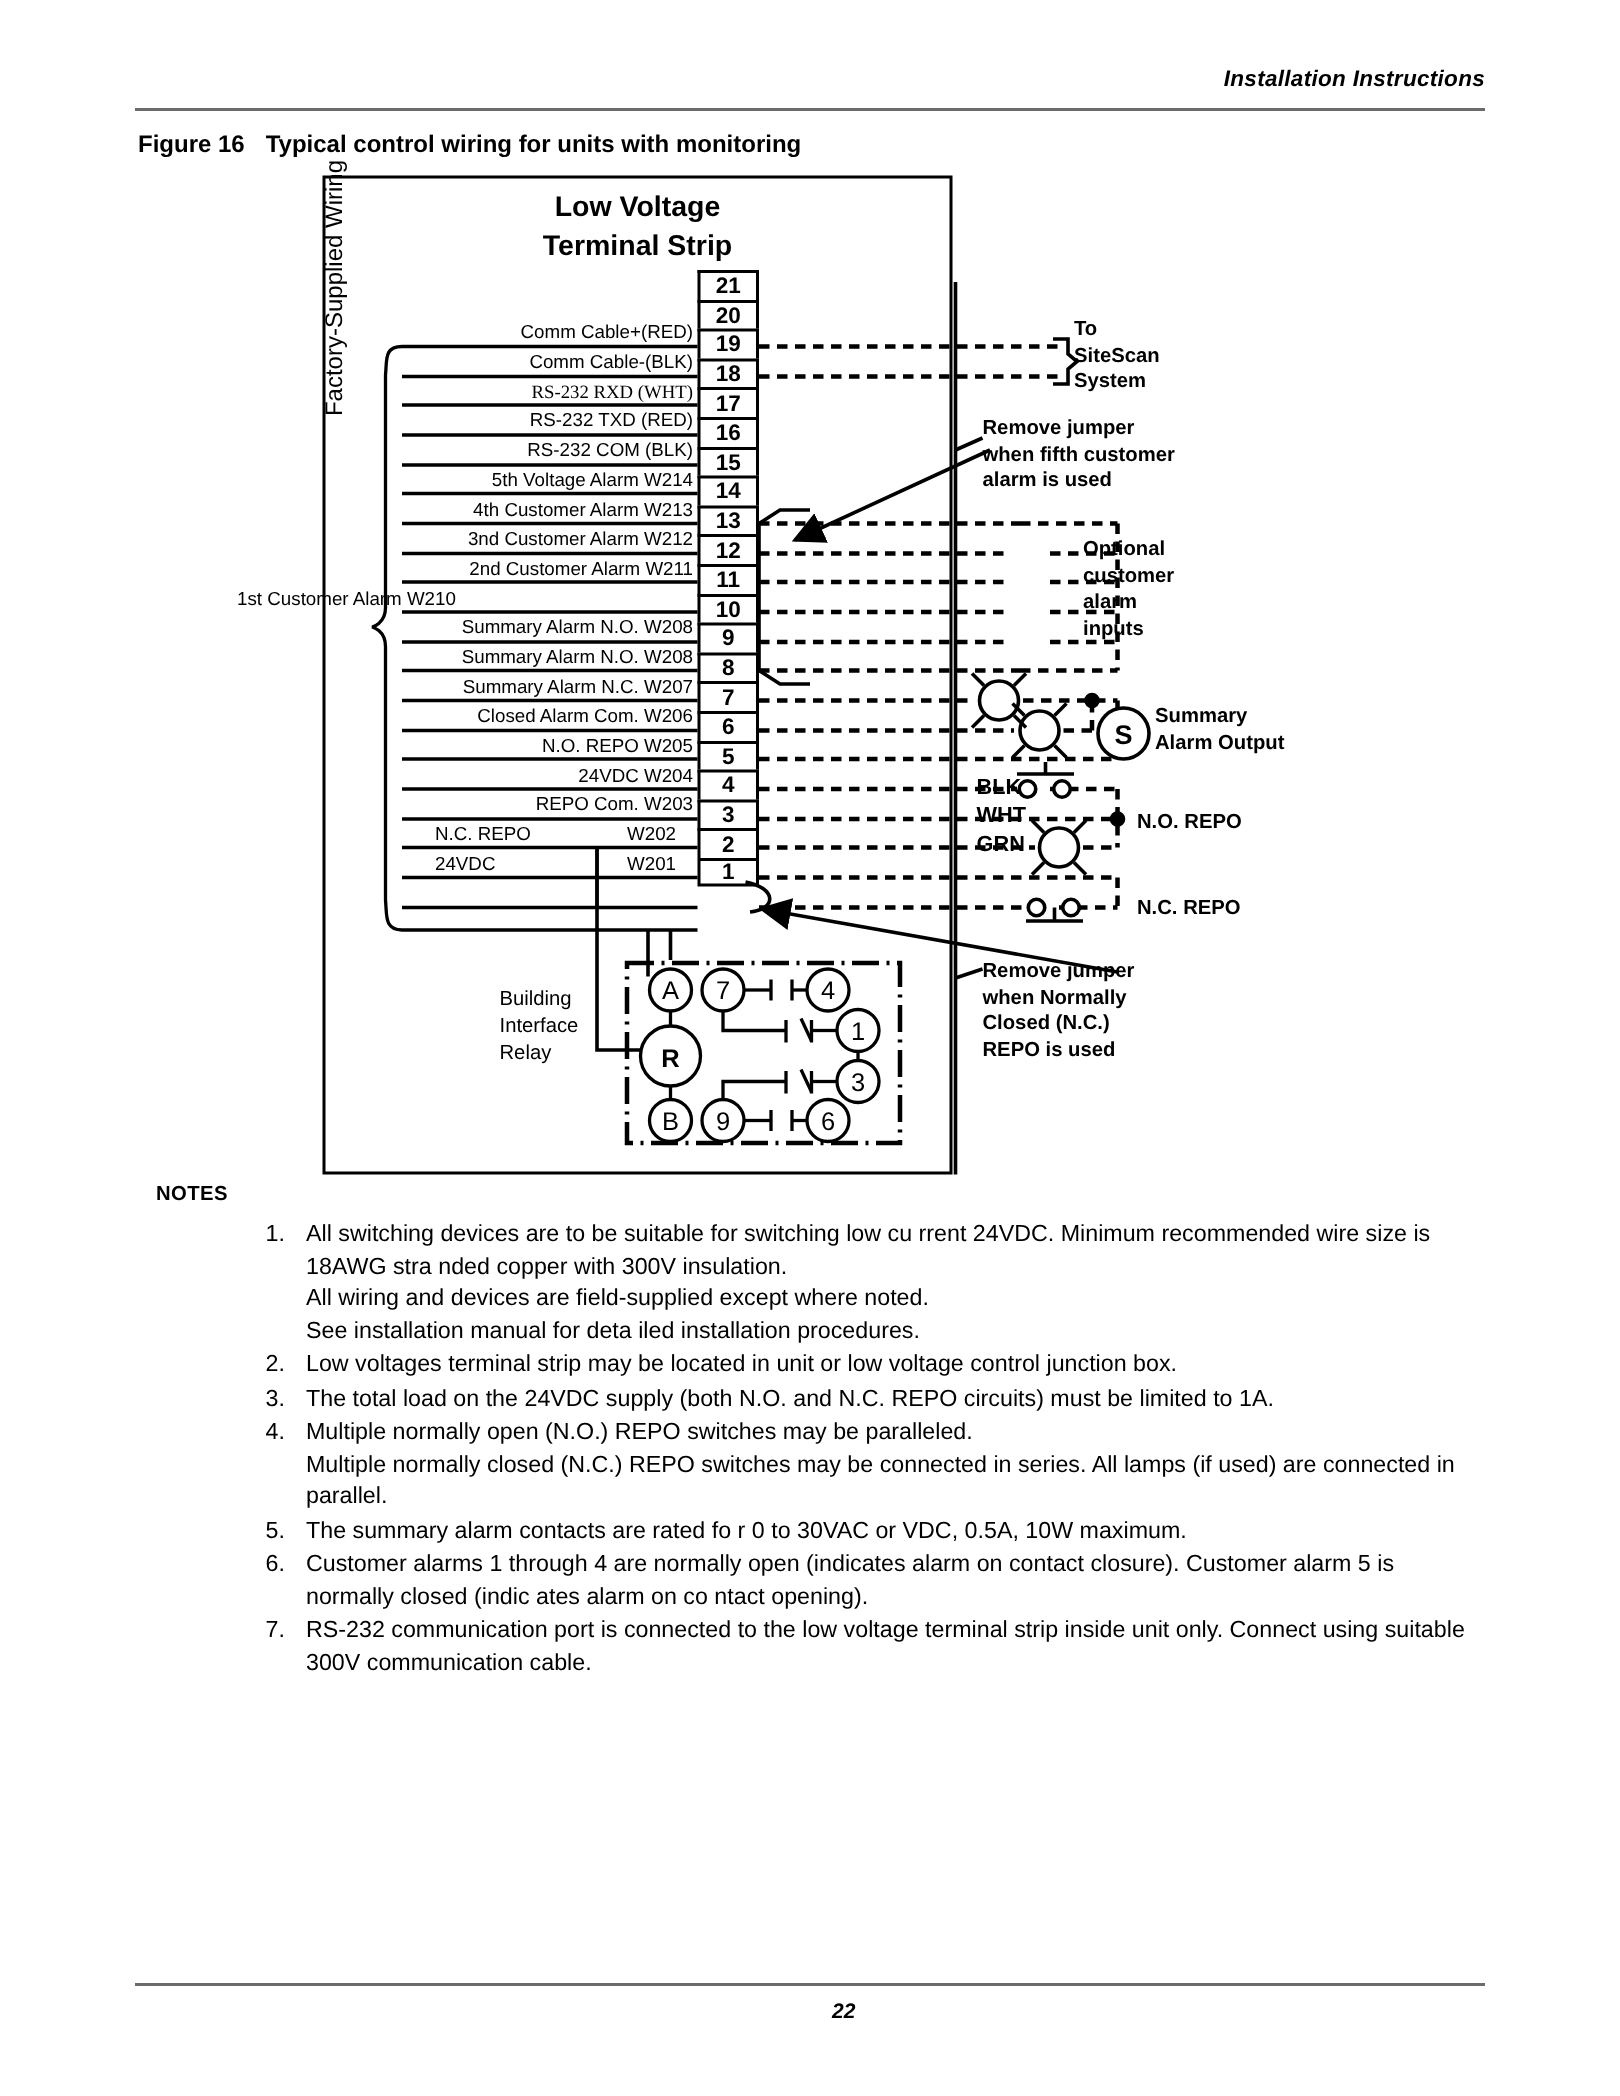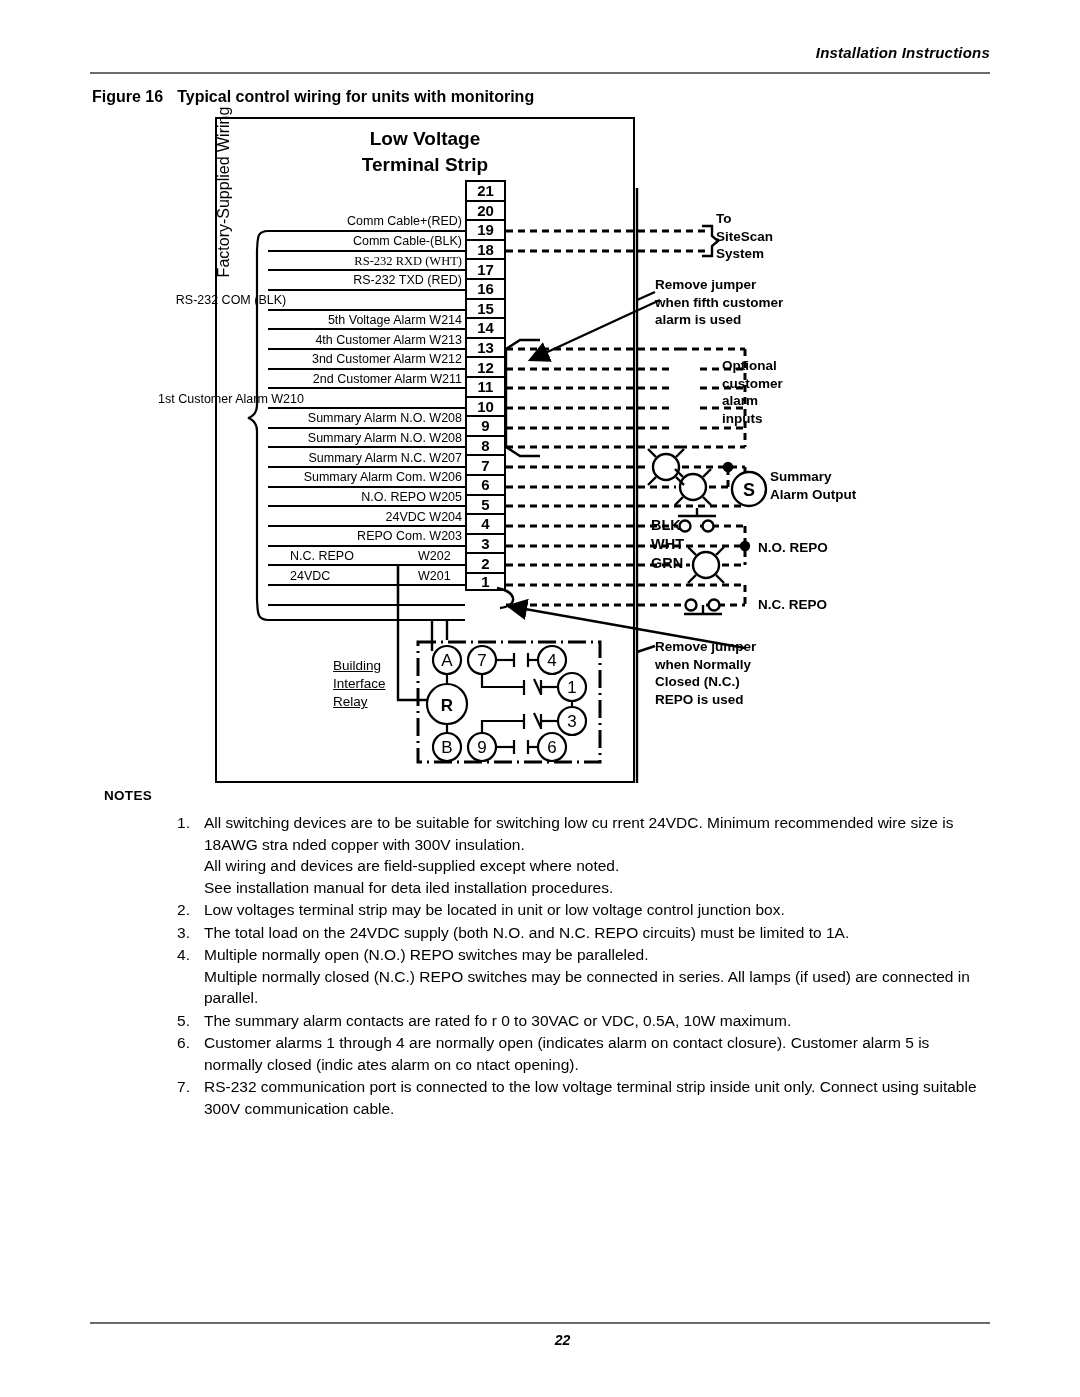--- a/index.html
+++ b/index.html
@@ -21,21 +21,21 @@
 
   
   .term-col{position:absolute;left:465px;top:180px;width:41px;}
   .term{height:19.6px;border:2px solid #000;border-bottom-width:0;box-sizing:border-box;
         display:flex;align-items:center;justify-content:center;font-size:15px;font-weight:bold;background:#fff;}
   .term:last-child{border-bottom-width:2px;}
   .wirelbl{position:absolute;height:15px;font-size:12.5px;white-space:nowrap;}
 
   
   .ann{position:absolute;font-size:13.5px;font-weight:bold;line-height:17.5px;}
-  .ann-lt{position:absolute;font-size:13.5px;line-height:18px;text-decoration:underline;}
+  .ann-lt{position:absolute;font-size:13.5px;line-height:18px;}
 
   
   .notes-hd{position:absolute;left:104px;top:788px;font-size:13.5px;font-weight:bold;letter-spacing:.3px;}
   .notes{position:absolute;left:168px;top:812px;width:820px;font-size:15.5px;line-height:21.5px;}
   .note{position:relative;padding-left:36px;margin-bottom:1px;}
   .note .n{position:absolute;left:0;top:0;width:22px;text-align:right;}
   .note p{margin:0;}
 
   
   .ftr-rule{position:absolute;left:90px;right:90px;top:1322px;height:2px;background:#6b6b6b;}
@@ -286,30 +286,30 @@
   </svg>
 
   <div style="position:absolute;left:215px;top:322px;width:260px;height:20px;
               transform:rotate(-90deg);transform-origin:left top;font-size:16px;text-align:center;">Factory-Supplied Wiring</div>
 
   <div id="wirelabels">
       <div class="wirelbl" style="top: 214px; left: 0px; width: 462px; text-align: right;">Comm Cable+(RED)</div>
       <div class="wirelbl" style="top: 234px; left: 0px; width: 462px; text-align: right;">Comm Cable-(BLK)</div>
       <div class="wirelbl" style="top: 254px; left: 0px; width: 462px; text-align: right; font-family: Liberation Serif, serif;">RS-232 RXD (WHT)</div>
       <div class="wirelbl" style="top: 273px; left: 0px; width: 462px; text-align: right;">RS-232 TXD (RED)</div>
-      <div class="wirelbl" style="top: 293px; left: 0px; width: 462px; text-align: center;">RS-232 COM (BLK)</div>
+      <div class="wirelbl" style="top: 293px; left: 0px; width: 462px; text-align: right;">RS-232 COM (BLK)</div>
       <div class="wirelbl" style="top: 313px; left: 0px; width: 462px; text-align: right;">5th Voltage Alarm W214</div>
       <div class="wirelbl" style="top: 333px; left: 0px; width: 462px; text-align: right;">4th Customer Alarm W213</div>
       <div class="wirelbl" style="top: 352px; left: 0px; width: 462px; text-align: right;">3nd Customer Alarm W212</div>
       <div class="wirelbl" style="top: 372px; left: 0px; width: 462px; text-align: right;">2nd Customer Alarm W211</div>
       <div class="wirelbl" style="top: 392px; left: 0px; width: 462px; text-align: center;">1st Customer Alarm W210</div>
       <div class="wirelbl" style="top: 411px; left: 0px; width: 462px; text-align: right;">Summary Alarm N.O. W208</div>
       <div class="wirelbl" style="top: 431px; left: 0px; width: 462px; text-align: right;">Summary Alarm N.O. W208</div>
       <div class="wirelbl" style="top: 451px; left: 0px; width: 462px; text-align: right;">Summary Alarm N.C. W207</div>
-      <div class="wirelbl" style="top: 470px; left: 0px; width: 462px; text-align: right;">Summary Alarm Com. W206</div>
+      <div class="wirelbl" style="top: 470px; left: 0px; width: 462px; text-align: right;">Closed Alarm Com. W206</div>
       <div class="wirelbl" style="top: 490px; left: 0px; width: 462px; text-align: right;">N.O. REPO W205</div>
       <div class="wirelbl" style="top: 510px; left: 0px; width: 462px; text-align: right;">24VDC W204</div>
       <div class="wirelbl" style="top: 529px; left: 0px; width: 462px; text-align: right;">REPO Com. W203</div>
       <div class="wirelbl" style="top: 549px; left: 290px;">N.C. REPO</div>
       <div class="wirelbl" style="top: 549px; left: 418px;">W202</div>
       <div class="wirelbl" style="top: 569px; left: 290px;">24VDC</div>
       <div class="wirelbl" style="top: 569px; left: 418px;">W201</div>
     </div>
 
   <div class="ann" style="left:716px;top:210px;">

